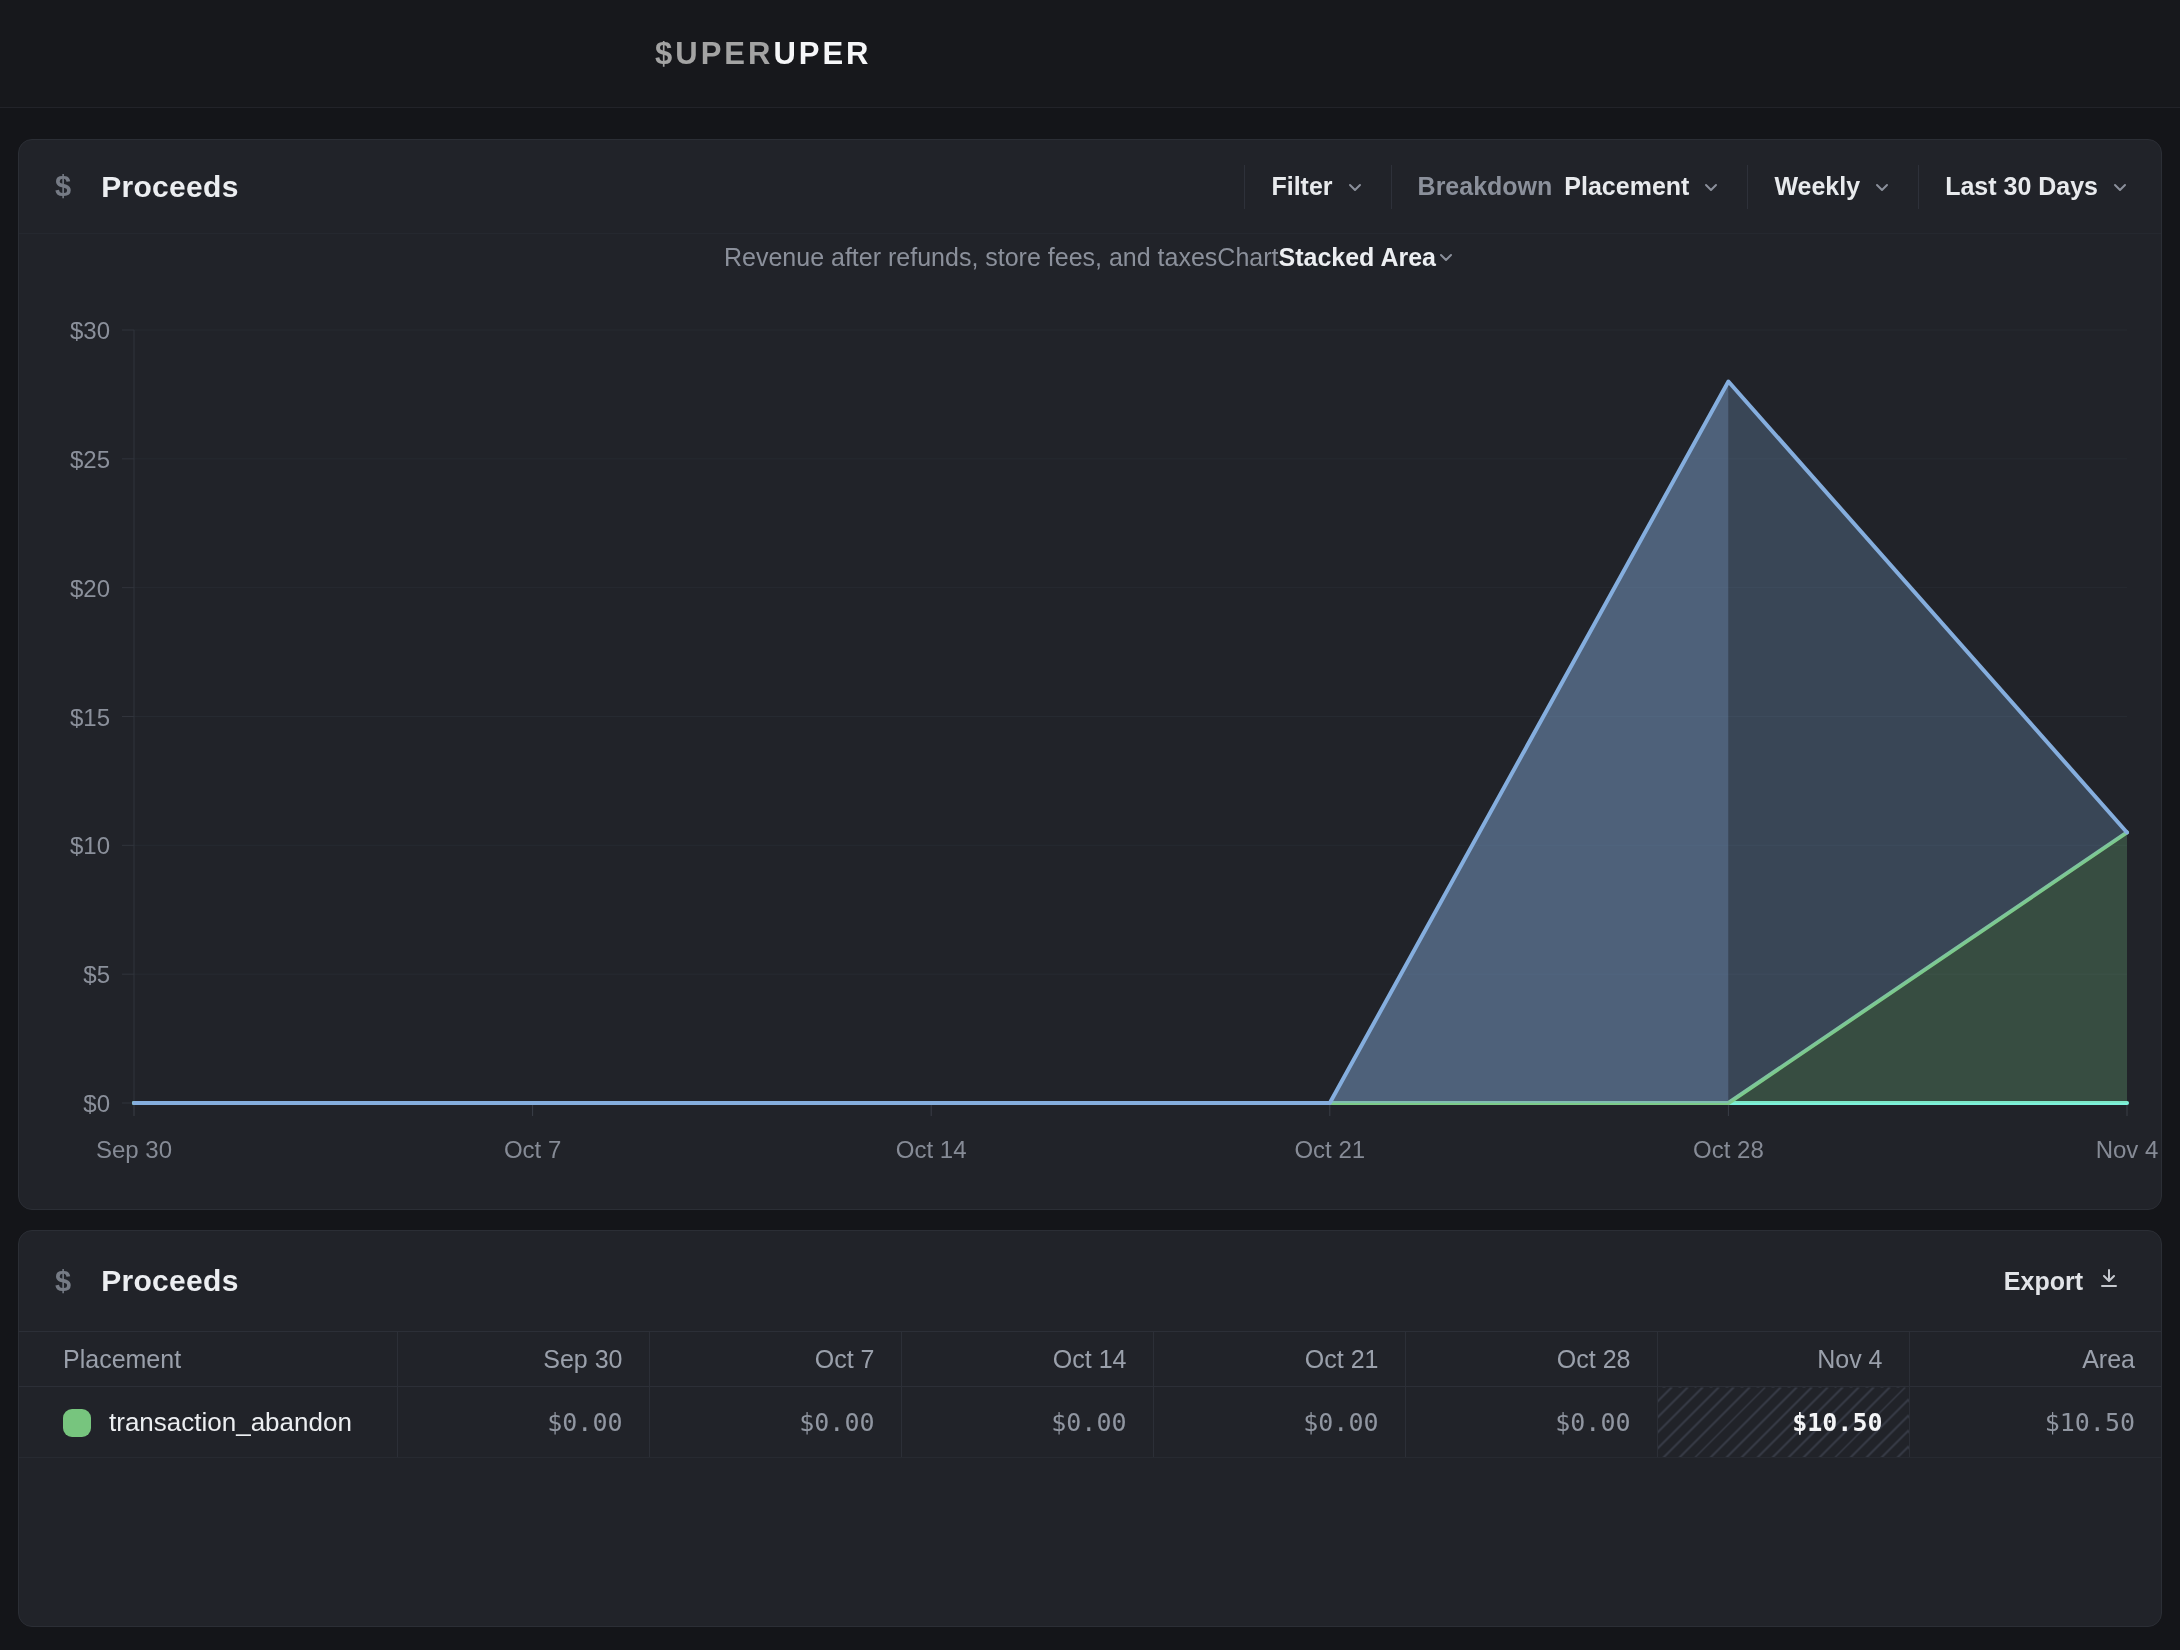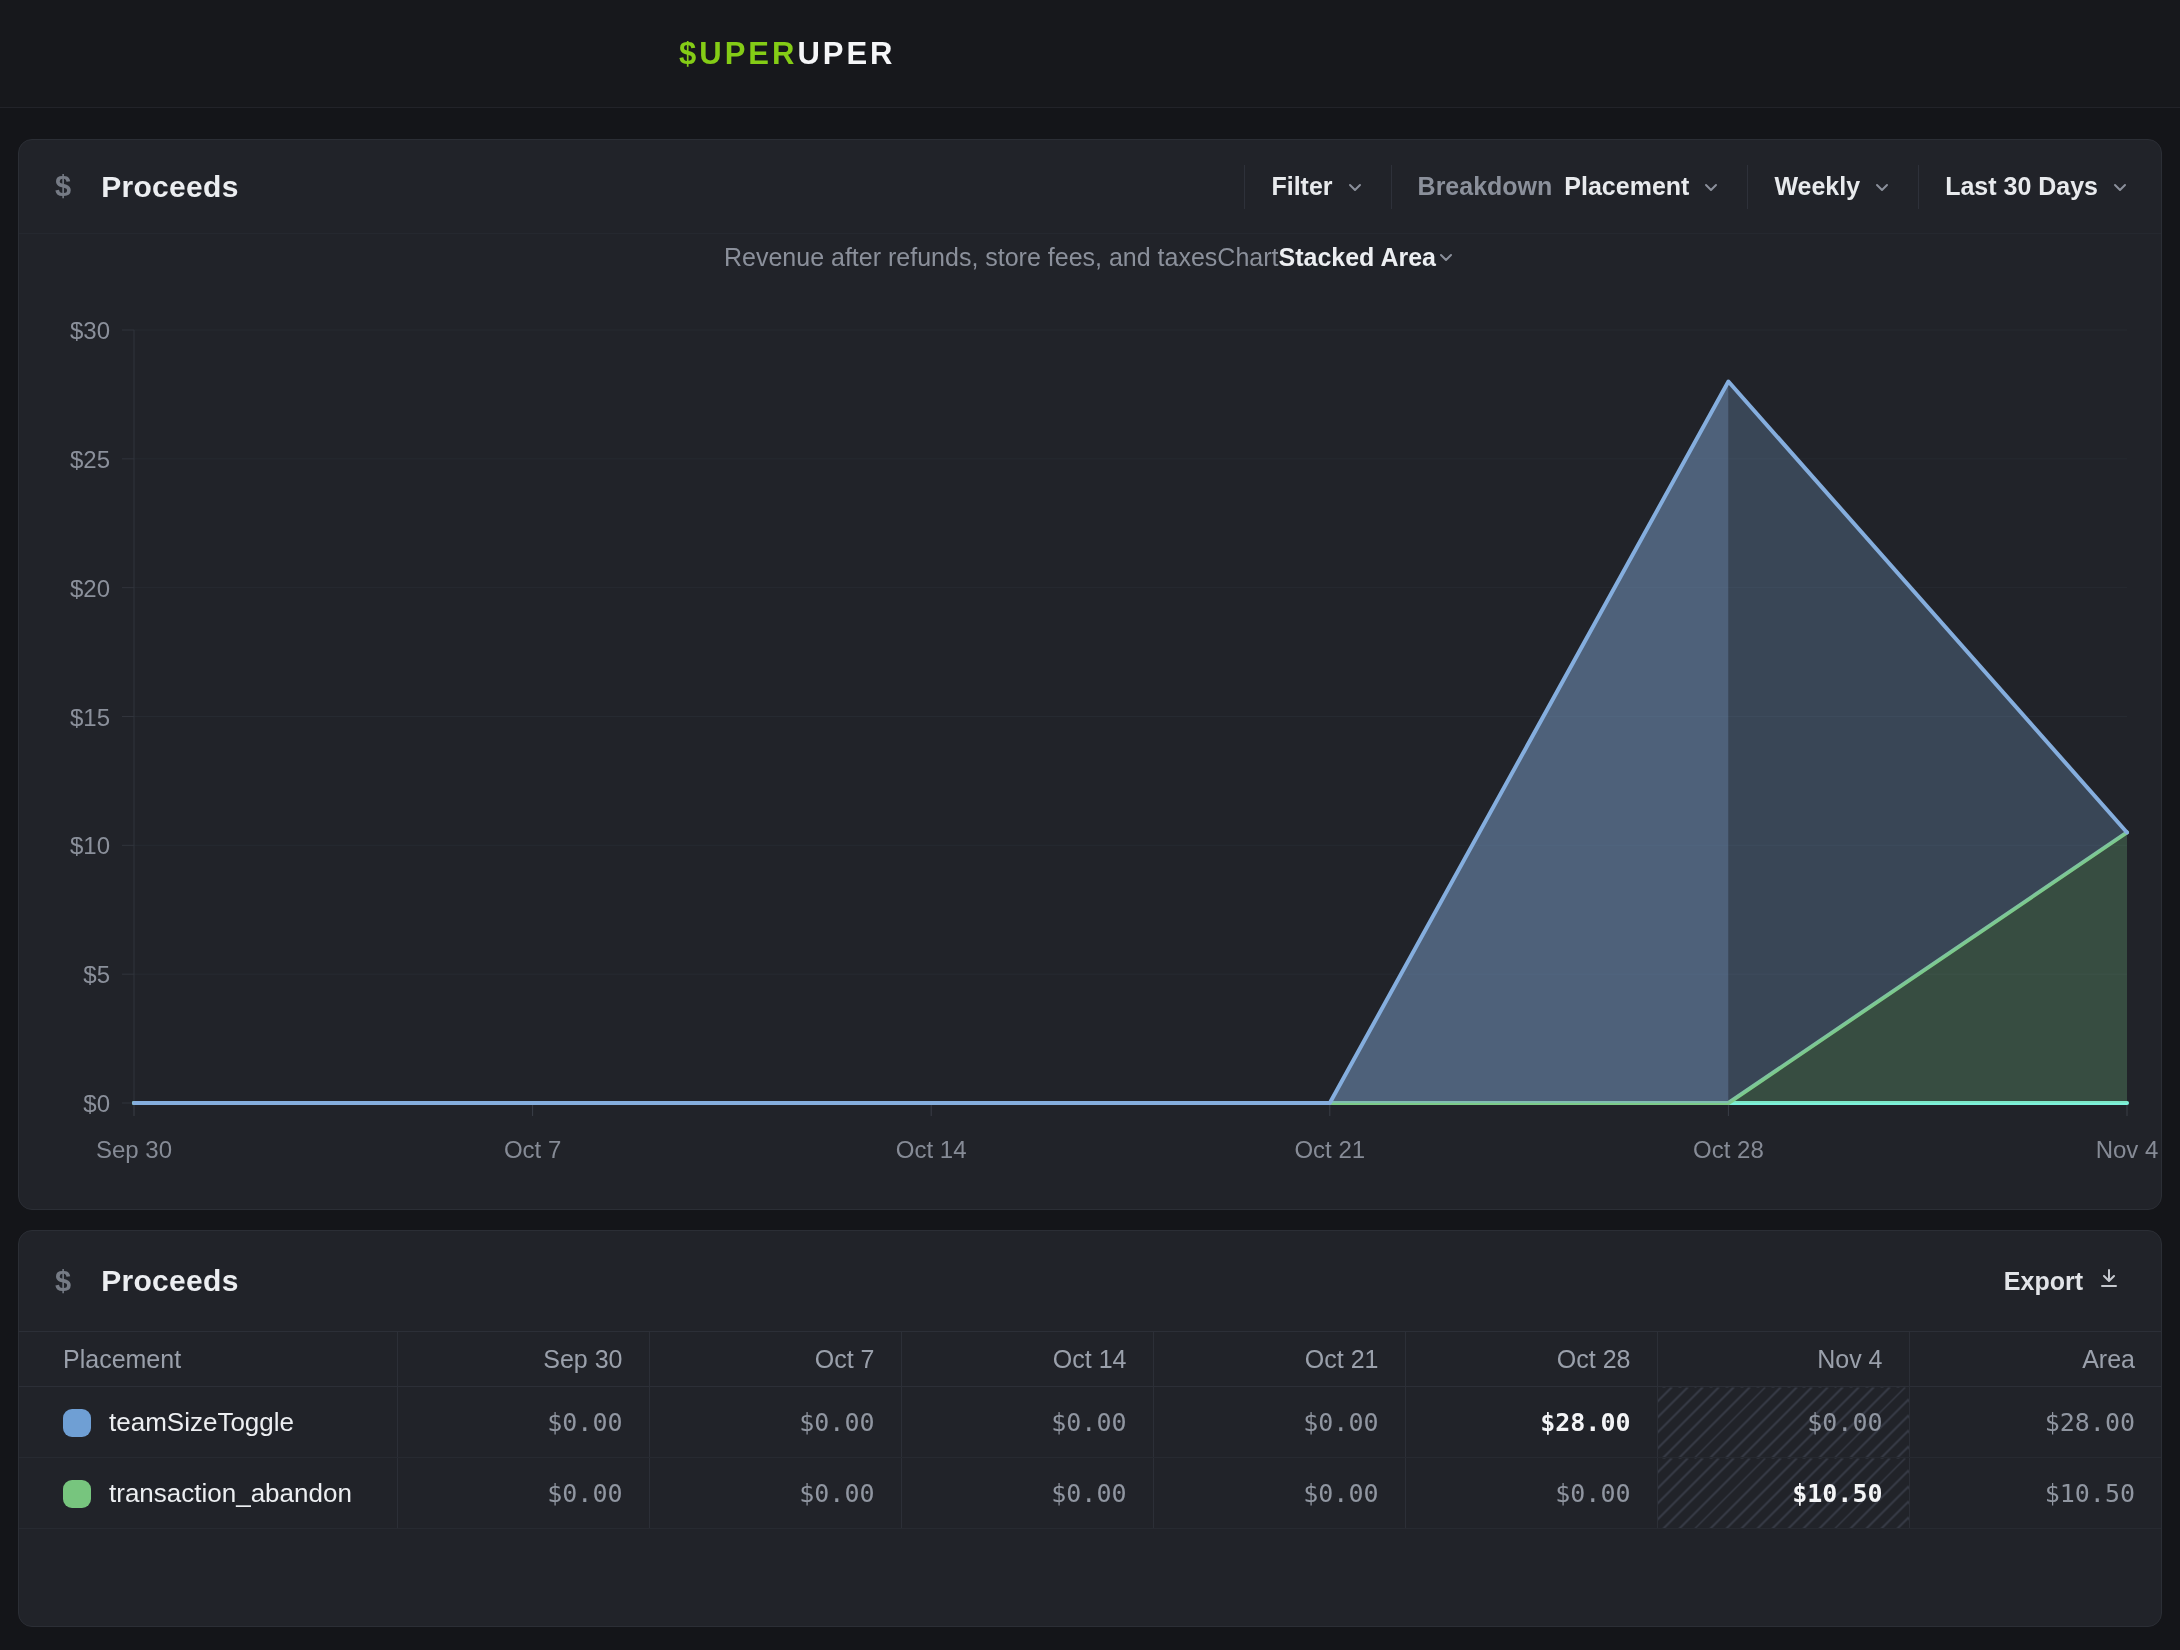--- a/index.html
+++ b/index.html
@@ -10,21 +10,21 @@
     color: #e8eaed;
     overflow: hidden;
   }
   
   .nav {
     height: 108px; background: #17181c;
     border-bottom: 1px solid #222329;
     display: flex; align-items: center;
   }
   .logo { margin-left: 655px; font-size: 31px; font-weight: 700; letter-spacing: 3px; cursor: pointer; }
-  .logo .p1 { color: #84cc16; margin-left: 24px; }
+  .logo .p1 { color: #a3a3a3; }
   .logo .p2 { color: #f5f6f8; }
 
   
   .card {
     background: #212329; border: 1px solid #2b2e35; border-radius: 14px;
     margin: 0 18px; overflow: hidden;
   }
   .card1 { margin-top: 31px; height: 1071px; }
   .card2 { margin-top: 20px; height: 397px; }
 
@@ -238,30 +238,20 @@
         <th>Oct 7</th>
         <th>Oct 14</th>
         <th>Oct 21</th>
         <th>Oct 28</th>
         <th>Nov 4</th>
         <th>Area</th>
       </tr>
     </thead>
     <tbody>
       <tr>
-        <td class="label-cell"><span class="swatch" style="background: rgb(111, 159, 212);"></span><span>teamSizeToggle</span></td>
-        <td>$0.00</td>
-        <td>$0.00</td>
-        <td>$0.00</td>
-        <td>$0.00</td>
-        <td class="bold">$28.00</td>
-        <td class="hatch">$0.00</td>
-        <td>$28.00</td>
-      </tr>
-      <tr>
         <td class="label-cell"><span class="swatch" style="background: rgb(119, 197, 126);"></span><span>transaction_abandon</span></td>
         <td>$0.00</td>
         <td>$0.00</td>
         <td>$0.00</td>
         <td>$0.00</td>
         <td>$0.00</td>
         <td class="hatch bold">$10.50</td>
         <td>$10.50</td>
       </tr>
     </tbody>

